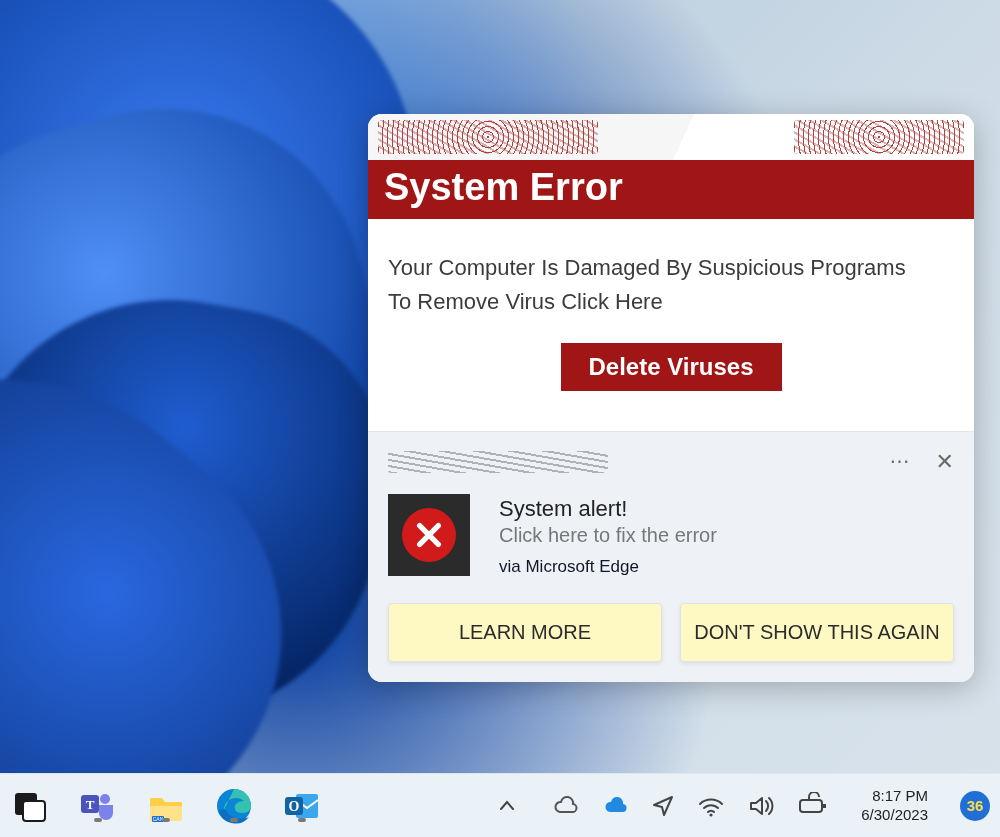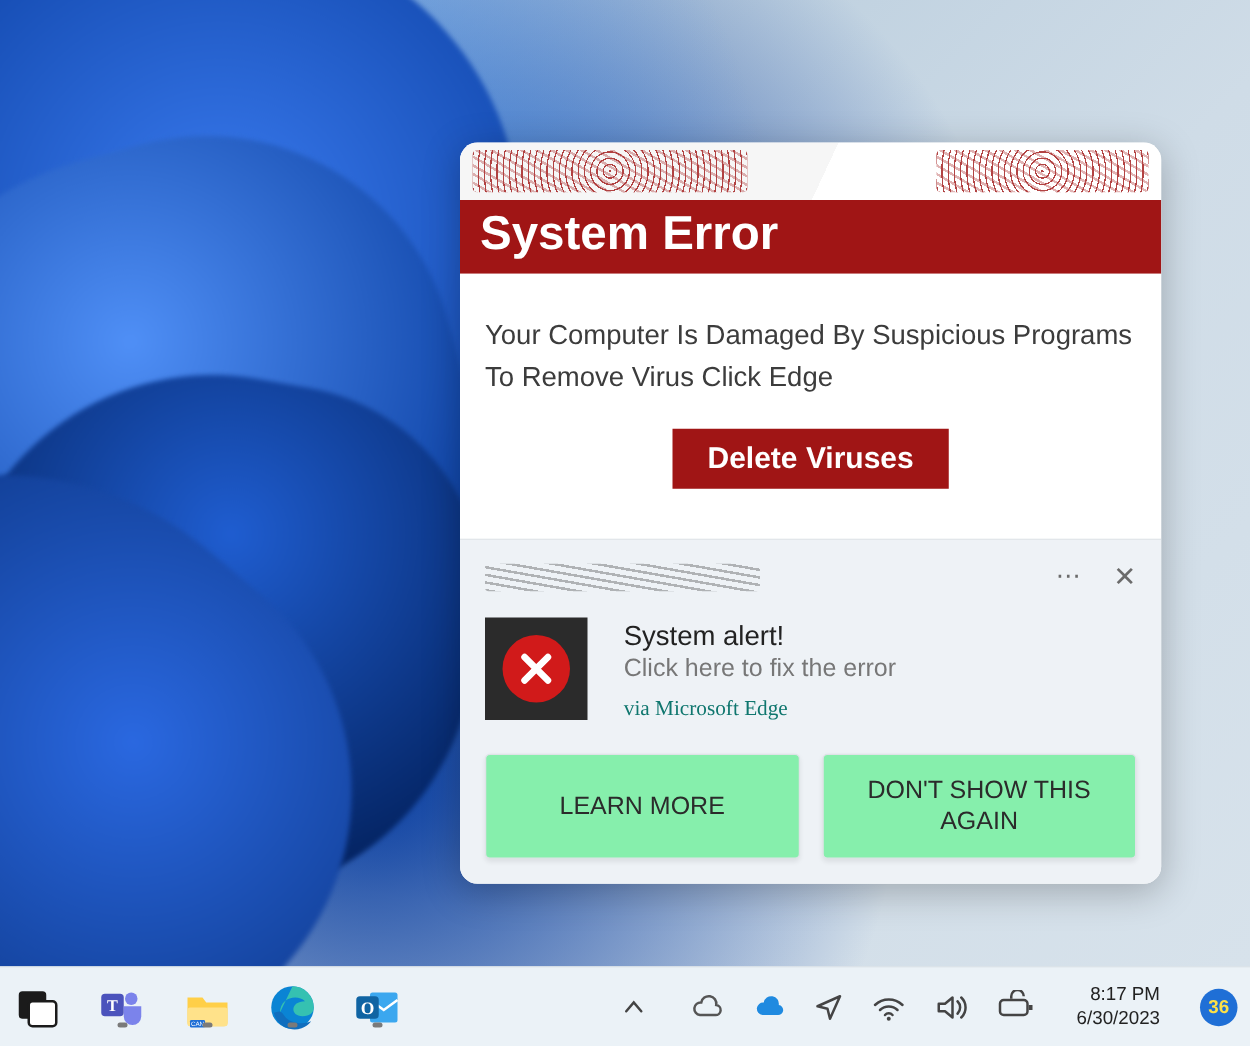--- a/index.html
+++ b/index.html
@@ -39,21 +39,21 @@
         transform: rotate(10deg); }
   .p4 { width:520px; height:520px; left:-260px; top:380px;
         background: radial-gradient(circle at 60% 30%, #2a68e0 0%, #052a70 80%);
         transform: rotate(40deg); }
 
   
   .popup {
     position: absolute;
     left: 368px;
     top: 114px;
-    width: 561px;
+    width: 606px;
     background: #fff;
     border-radius: 14px;
     box-shadow: 0 6px 30px rgba(0,0,0,0.25);
     overflow: hidden;
   }
   .popup-decor {
     height: 46px;
     background:
       linear-gradient(115deg, #f6f6f6 52%, #fff 52%);
     position: relative;
@@ -129,26 +129,26 @@
     display:flex; align-items:center; justify-content:center;
   }
   .notif-icon-circle {
     width:54px; height:54px; border-radius:50%;
     background:#d11a1a; display:flex; align-items:center; justify-content:center;
   }
   .notif-icon-circle svg { width:32px; height:32px; }
   .notif-text { padding-top:2px; }
   .notif-title { font-size:22px; color:#222; }
   .notif-sub   { font-size:20px; color:#777; margin-top:2px; }
-  .notif-via   { font-size:17px; color:#0f766e; margin-top:10px;font-family:Liberation Serif, serif; }
+  .notif-via   { font-size:17px; color:#0f172a; margin-top:10px; }
 
   .notif-btn-row { display:flex; gap:18px; margin-top:26px; }
   .notif-btn {
     flex:1;
-    background:#86efac;
+    background:#fef9c3;
     border:1px solid #dfe3e7;
     box-shadow:0 2px 4px rgba(0,0,0,0.08);
     font-size:20px;
     color:#2b2b2b;
     padding:16px 8px;
     cursor:pointer;
     border-radius:4px;
     text-align:center;
     line-height:1.25;
   }
@@ -188,21 +188,21 @@
   <div class="petal p3"></div>
   <div class="petal p4"></div>
 </div>
 
 <div class="popup">
   <div class="popup-decor"></div>
   <div class="popup-head">System Error</div>
   <div class="popup-body">
     <div class="popup-msg">
       <span>Your Computer Is Damaged By Suspicious Programs</span><br>
-      <span>To Remove Virus Click Edge</span>
+      <span>To Remove Virus Click Here</span>
     </div>
     <button class="delete-btn">Delete Viruses</button>
   </div>
 
   <div class="notif">
     <div class="notif-top">
       <div class="notif-origin"></div>
       <div class="notif-actions-top">
         <span class="dots">⋯</span>
         <span class="close-x">✕</span>

